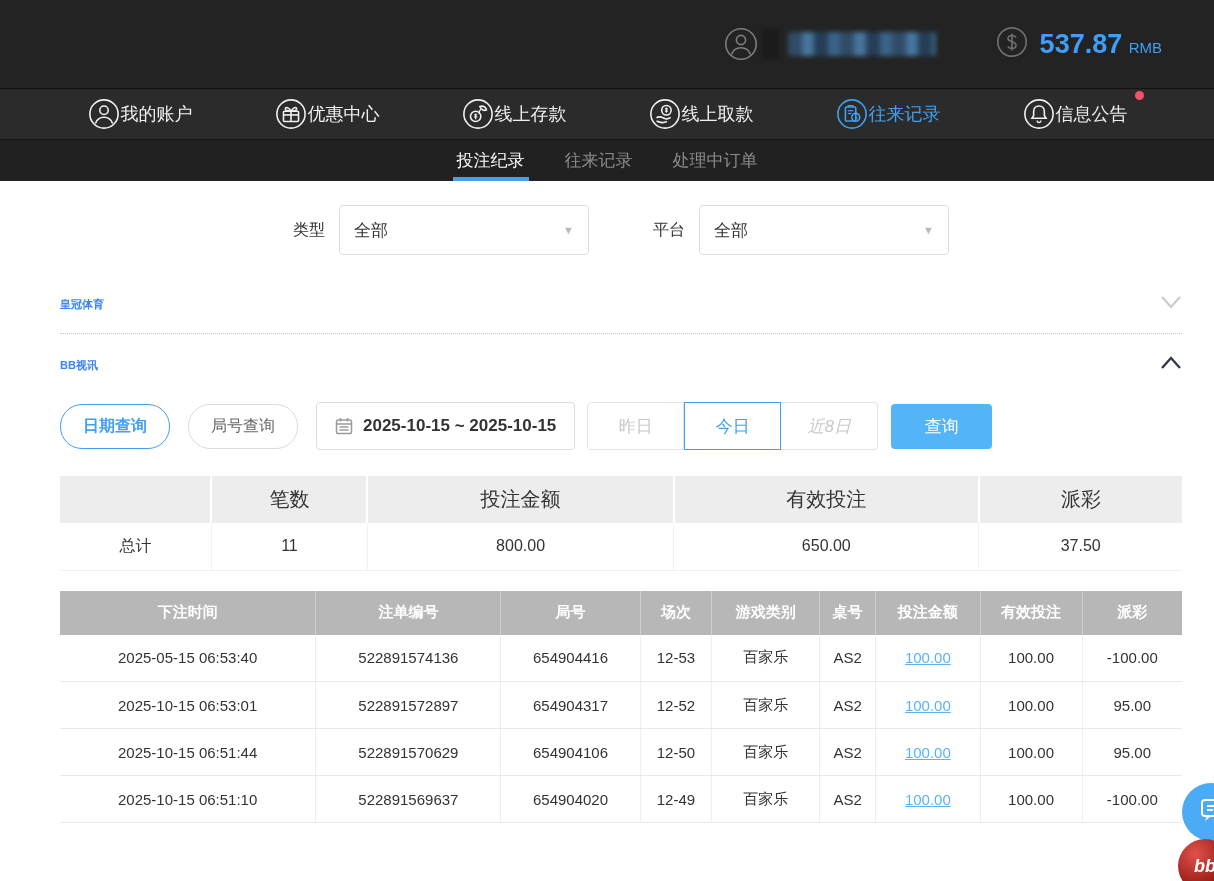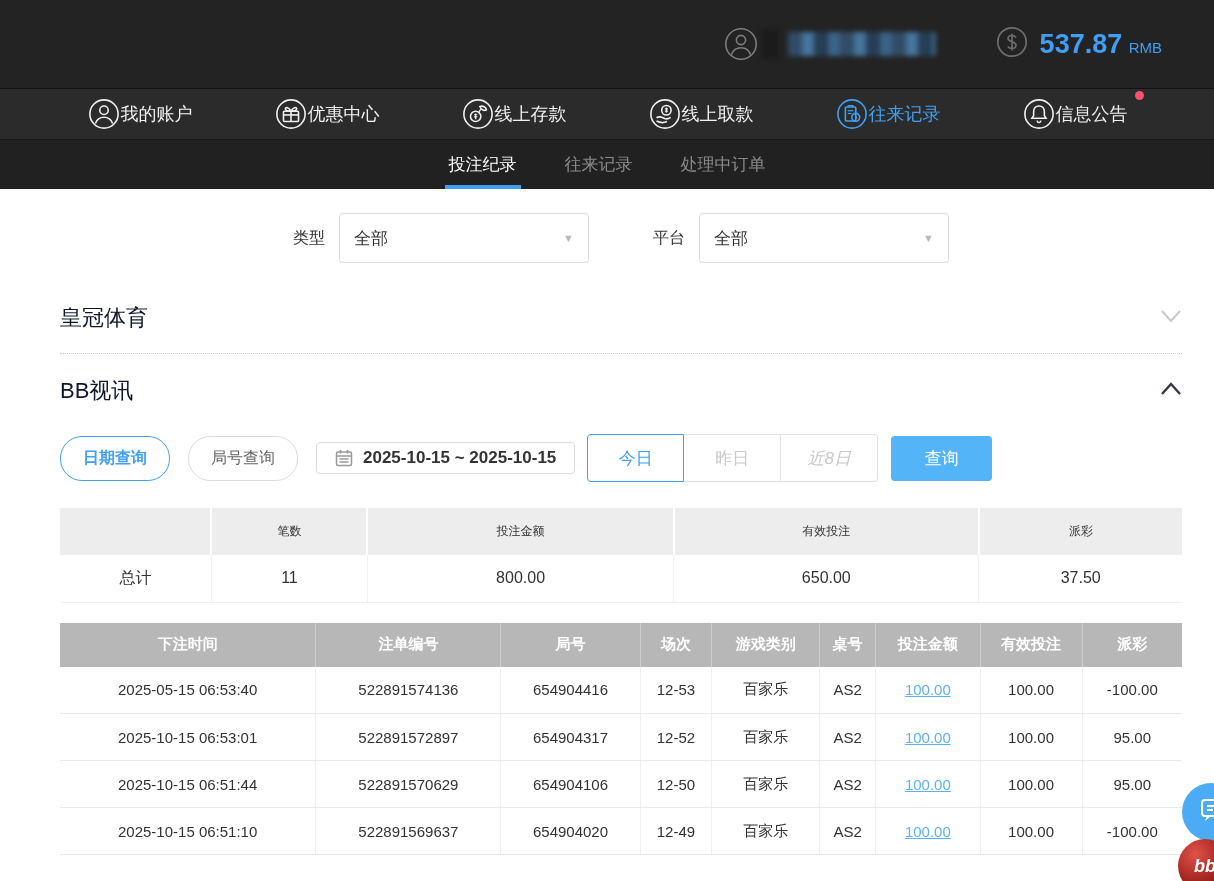--- a/index.html
+++ b/index.html
@@ -40,70 +40,70 @@
   .main-nav { height:51px; background:#2b2b2b; display:flex; align-items:center;
     justify-content:space-around; padding:0 46px; border-top:1px solid #111; }
   .nav-item { display:flex; align-items:center; color:#f0f0f0;
     font-size:18px; cursor:pointer; position:relative; }
   .nav-item .nav-ic { width:34px; height:34px; display:flex; align-items:center; justify-content:center; }
   .nav-item.active { color:#41a0f1; }
   .nav-badge { position:absolute; top:-6px; right:-16px; width:9px; height:9px;
     border-radius:50%; background:#f4516c; }
 
   
-  .sub-nav { height:50px; background:#212121; display:flex; align-items:stretch;
-    justify-content:center; gap:40px; border-top:1px solid #171717; }
+  .sub-nav { height:42px; background:#212121; display:flex; align-items:stretch;
+    justify-content:center; gap:32px; border-top:1px solid #171717; }
   .sub-tab { display:flex; align-items:center; font-size:17px; color:#8b8b8b;
     cursor:pointer; position:relative; padding:0 4px; }
   .sub-tab.active { color:#fff; }
   .sub-tab.active::after { content:""; position:absolute; left:0; right:0; bottom:0;
     height:4px; background:#41a0f1; }
 
   
   .content { padding:0 32px 0 60px; }
 
   .filter-row { display:flex; align-items:center; justify-content:center;
     gap:14px; padding:24px 0 18px 0; }
   .filter-label { font-size:16px; color:#333; }
   .select-box { width:250px; height:50px; border:1px solid #ddd; border-radius:4px;
     display:flex; align-items:center; padding:0 14px; font-size:17px; color:#333;
     cursor:pointer; background:#fff; }
   .select-caret { margin-left:auto; color:#b9b9b9; font-size:11px; }
   .filter-gap { width:36px; }
 
   .section-head { display:flex; align-items:center; justify-content:space-between;
     padding:22px 0 20px 0; }
-  .section-title { font-size:22px; font-weight:normal; color:#0f172a; }
+  .section-title { font-size:11px; font-weight:bold; color:#3b82f6; }
   .chev { cursor:pointer; }
   .dotted-sep { border-top:1px dotted #c9c9c9; }
 
   
   .controls-row { display:flex; align-items:center; padding:8px 0 26px 0; }
   .pill-btn { height:45px; padding:0 22px; border-radius:22px; background:#fff;
     font-size:16px; display:flex; align-items:center; cursor:pointer; }
   .pill-btn.blue { border:1px solid #41a0f1; color:#41a0f1; font-weight:bold; }
   .pill-btn.gray { border:1px solid #dcdcdc; color:#666; margin-left:18px; }
-  .date-box { height:32px; border:1px solid #ddd; border-radius:4px;
+  .date-box { height:48px; border:1px solid #ddd; border-radius:4px;
     display:flex; align-items:center; gap:10px; padding:0 18px; margin-left:18px;
     font-size:17px; font-weight:bold; color:#333; cursor:pointer; }
   .cal-ic { color:#9a9a9a; display:flex; }
   .seg-group { display:flex; margin-left:12px; height:48px; }
   .seg { width:97px; display:flex; align-items:center; justify-content:center;
     font-size:17px; color:#c9c9c9; border:1px solid #e3e3e3; border-left:none;
     cursor:pointer; background:#fff; }
   .seg:first-child { border-left:1px solid #e3e3e3; border-radius:4px 0 0 4px; }
   .seg:last-child { border-radius:0 4px 4px 0;font-style:italic; }
   .seg.active { border:1px solid #41a0f1; color:#41a0f1; }
   .search-btn { height:45px; width:101px; margin-left:13px; border:none; border-radius:4px;
     background:#54b4f8; color:#fff; font-size:17px; cursor:pointer; }
 
   
   .summary-table { width:100%; border-collapse:collapse; table-layout:fixed;
     margin-bottom:20px; }
-  .summary-table th { background:#ededed; font-size:12px; font-weight:normal; color:#333;
+  .summary-table th { background:#ededed; font-size:20px; font-weight:normal; color:#333;
     height:47px; border-right:2px solid #fff; }
   .summary-table th:last-child { border-right:none; }
   .summary-table td { background:#fff; font-size:16px; color:#333; height:47px;
     text-align:center; border-right:1px solid #f2f2f2; border-bottom:1px solid #f0f0f0; }
   .summary-table td:last-child { border-right:none; }
 
   
   .bet-table { width:100%; border-collapse:collapse; table-layout:fixed; }
   .bet-table th { background:#b7b7b7; color:#fff; font-size:15px; font-weight:bold;
     height:44px; border-right:1px solid #cfcfcf; }
@@ -286,22 +286,22 @@
           <line x1="1.5" y1="7" x2="16.5" y2="7"></line>
           <line x1="5.5" y1="1" x2="5.5" y2="4.5"></line>
             <line x1="12.5" y1="1" x2="12.5" y2="4.5"></line>
           <line x1="4.5" y1="10" x2="13.5" y2="10"></line>
             <line x1="4.5" y1="13" x2="13.5" y2="13"></line>
         </svg>
       </span>
       <span>2025-10-15 ~ 2025-10-15</span>
     </div>
     <div class="seg-group" id="seg-group">
+        <div class="seg">昨日</div>
         <div class="seg active">今日</div>
-        <div class="seg">昨日</div>
         <div class="seg">近8日</div>
       </div>
     <button class="search-btn">查询</button>
   </div>
 
   <table class="summary-table">
     <colgroup>
         <col style="width:13.5%">
         <col style="width:13.9%">
         <col style="width:27.3%">

